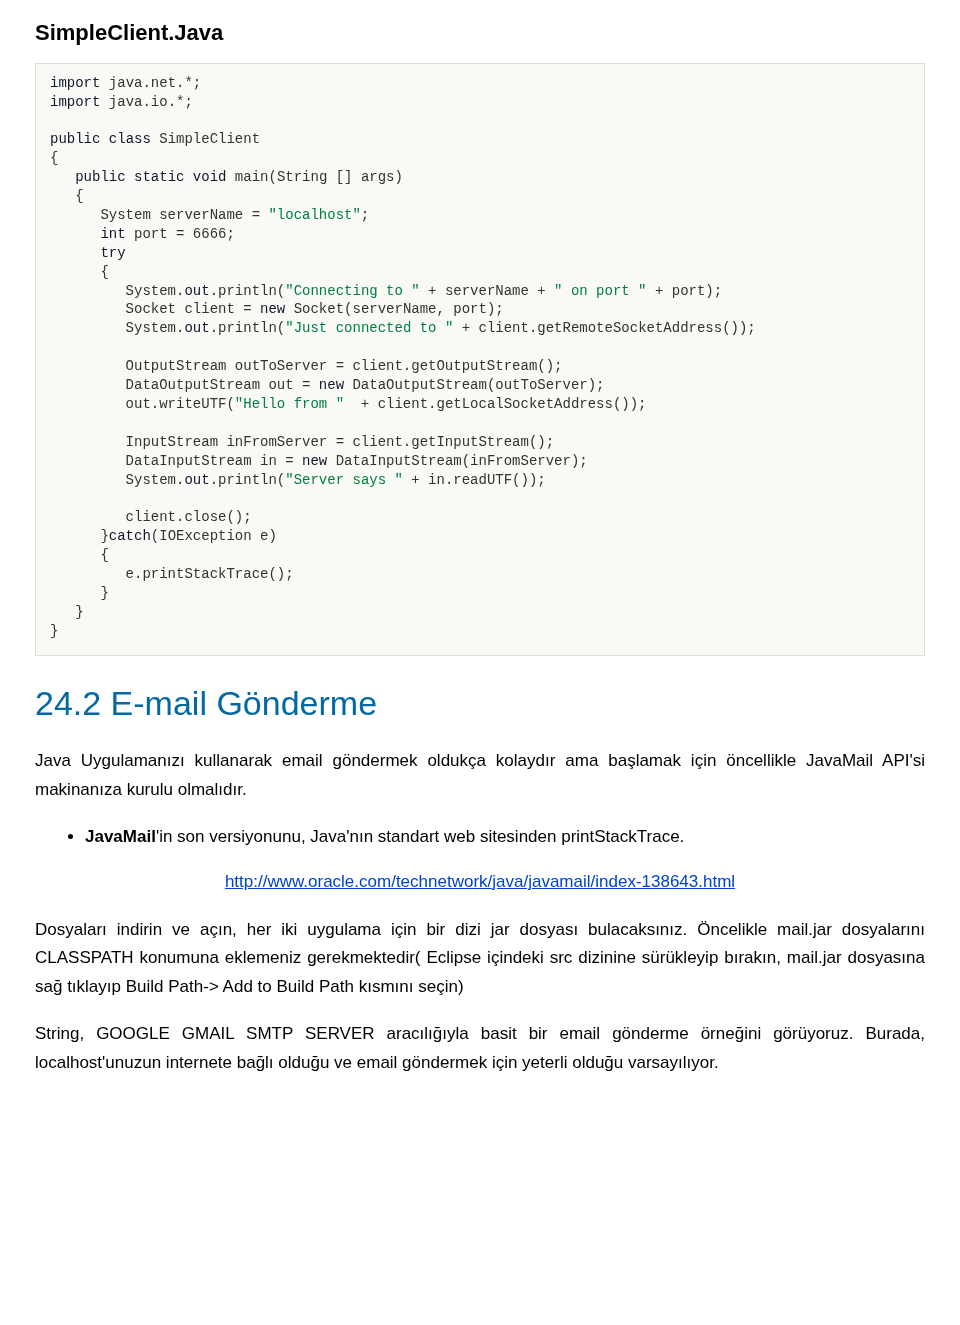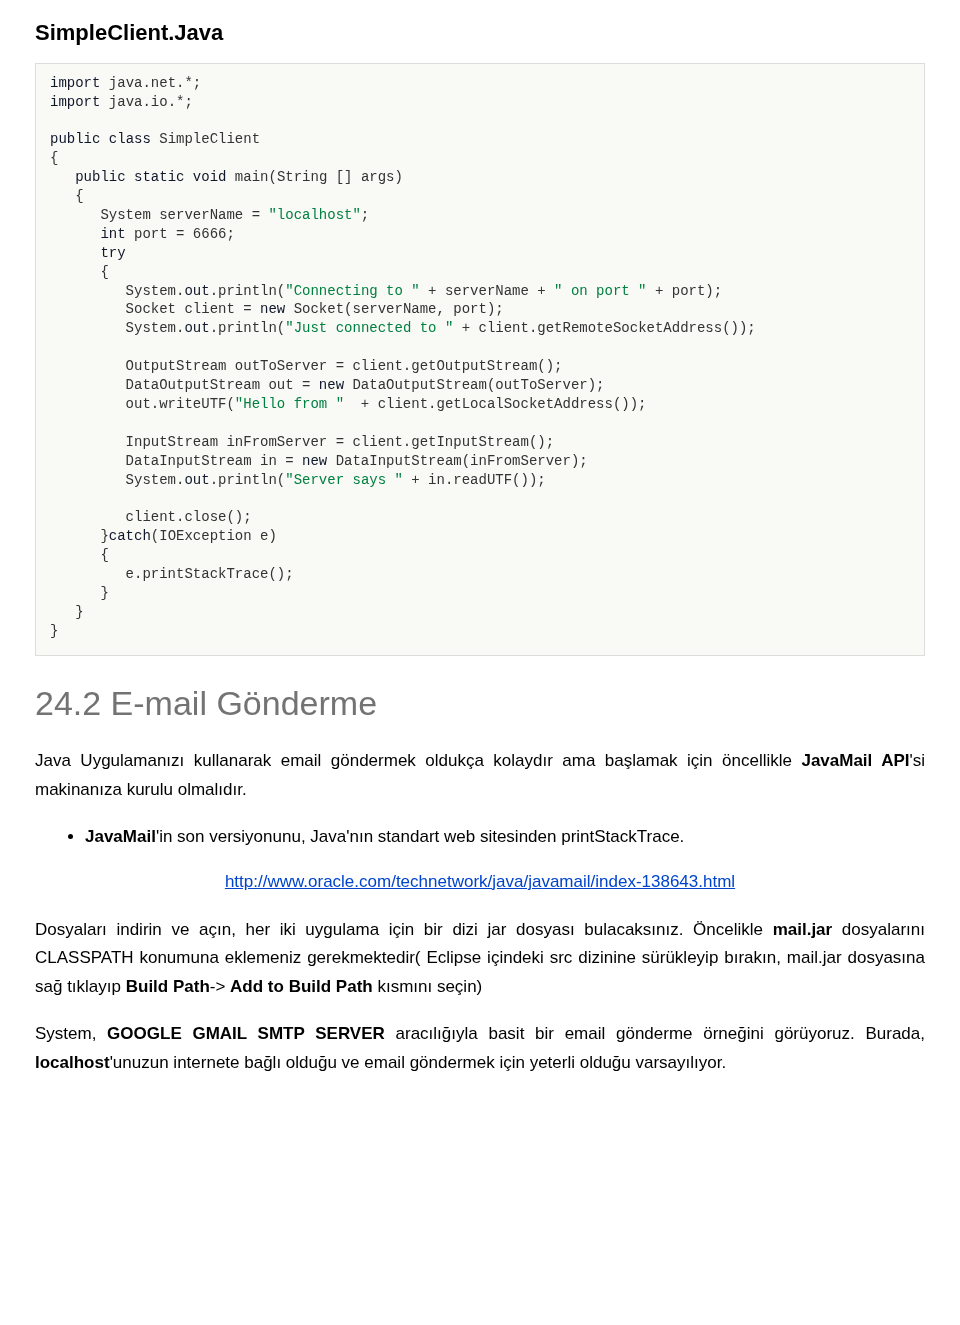--- a/index.html
+++ b/index.html
@@ -26,30 +26,30 @@
     line-height: 1.35;
     white-space: pre;
     margin-bottom: 24px;
     color: #333;
   }
   .code-block .kw { color: #0f172a; }
   .code-block .str { color: #008040; }
   h1.section {
     font-size: 34px;
     font-weight: normal;
-    color: #737373;
+    color: #0369a1;
     margin: 18px 0 20px;
   }
   p.body-text {
     font-size: 17px;
     line-height: 1.7;
     margin: 0 0 18px;
     text-align: justify;
   }
-  p.body-text b { font-weight: bold; }
+  p.body-text b { font-weight: normal; }
   ul.bullets {
     margin: 8px 0 18px;
     padding-left: 50px;
   }
   ul.bullets li {
     font-size: 17px;
     line-height: 1.7;
     margin-bottom: 14px;
   }
   .link-line {
@@ -114,14 +114,14 @@
 
 <div class="link-line">
   <a href="#">http://www.oracle.com/technetwork/java/javamail/index-138643.html</a>
 </div>
 
 <p class="body-text">
   <span>Dosyaları indirin ve açın, her iki uygulama için bir dizi jar dosyası bulacaksınız. Öncelikle </span><b>mail.jar</b><span> dosyalarını CLASSPATH konumuna eklemeniz gerekmektedir( Eclipse içindeki src dizinine sürükleyip bırakın, mail.jar dosyasına sağ tıklayıp </span><b>Build Path</b><span>-&gt; </span><b>Add to Build Path</b><span> kısmını seçin)</span>
 </p>
 
 <p class="body-text">
-  <span>System, </span><b>GOOGLE GMAIL SMTP SERVER</b><span> aracılığıyla basit bir email gönderme örneğini görüyoruz. Burada, </span><b>localhost</b><span>'unuzun internete bağlı olduğu ve email göndermek için yeterli olduğu varsayılıyor.</span>
+  <span>String, </span><b>GOOGLE GMAIL SMTP SERVER</b><span> aracılığıyla basit bir email gönderme örneğini görüyoruz. Burada, </span><b>localhost</b><span>'unuzun internete bağlı olduğu ve email göndermek için yeterli olduğu varsayılıyor.</span>
 </p>
 
 </body></html>

